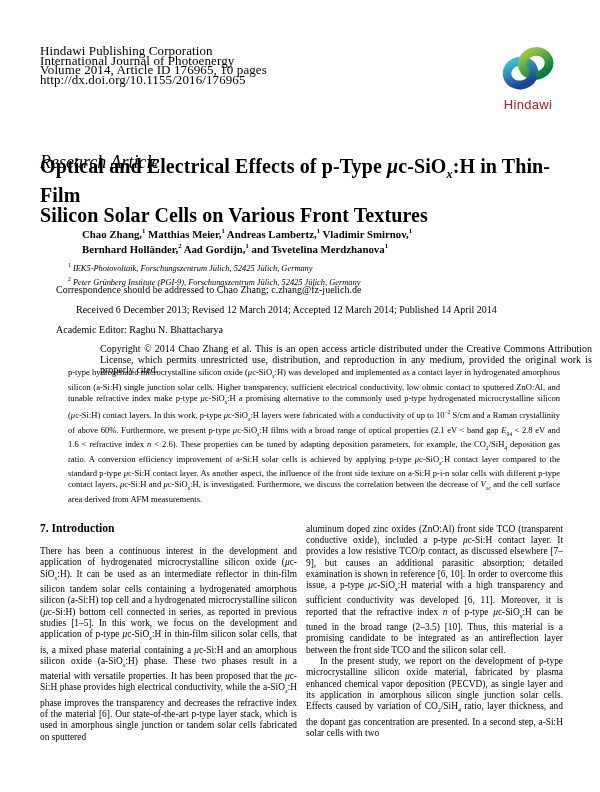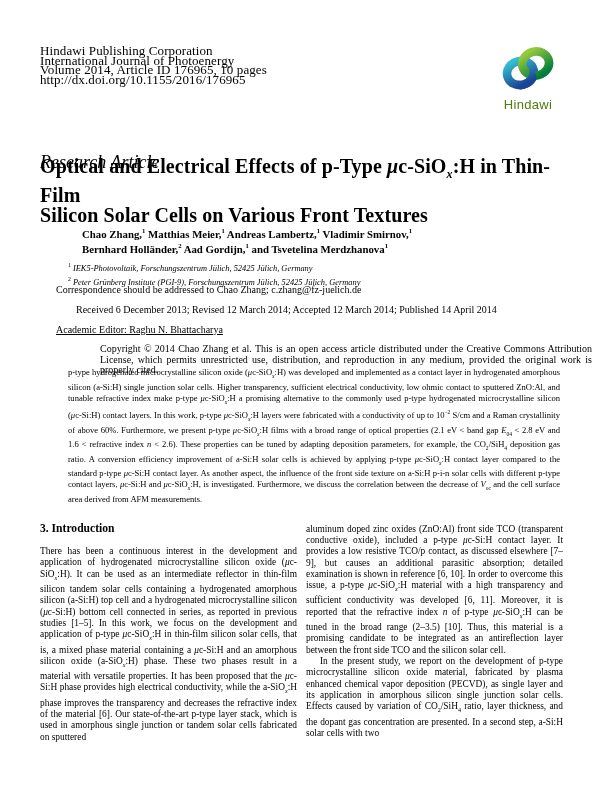--- a/index.html
+++ b/index.html
@@ -22,21 +22,21 @@
   .research-label { left:40px; top:152px; font-style:italic; font-size:18px; }
   .title { left:40px; top:156px; width:522px; font-weight:bold; font-size:20px; line-height:20.6px; letter-spacing:0.1px; }
   .title sub { font-size:0.6em; }
   .authors { left:82px; top:224.5px; width:470px; font-weight:bold; font-size:10.8px; line-height:12.4px; }
   .authors sup { font-size:0.62em; }
   .affils { left:68px; top:259.5px; width:492px; font-style:italic; font-size:8.4px; line-height:10.2px; }
   .affils sup { font-size:0.68em; font-style:normal; }
   .metaline { left:56px; width:492px; font-size:10px; }
   .correspondence { top:284px; }
   .history { top:304px;margin-left:20px; }
-  .editor { top:324px;text-decoration:underline; }
+  .editor { top:324px; }
   .copyright { top:344px; line-height:10.5px; text-align:justify;margin-left:44px; }
   .abstract { left:68px; top:367px; width:492px; font-size:8.55px; line-height:10.9px; text-align:justify; }
   .abstract sub, .body-col sub { font-size:0.65em; }
   .abstract sup, .body-col sup { font-size:0.65em; }
 
   
   .section-heading { left:40px; top:522px; font-weight:bold; font-size:11.6px; }
   .body-col { width:257px; font-size:9.4px; line-height:11.35px; text-align:justify; }
   .col-left { left:40px; top:546px; }
   .col-right { left:306px; top:523.5px; width:257px; }
@@ -68,39 +68,39 @@
         </clipPath>
     </defs>
     <g transform="rotate(-14 33 24)">
       <ellipse cx="24.5" cy="27" rx="13.5" ry="12" fill="none" stroke="url(#gBlue)" stroke-width="8.6"></ellipse>
       <ellipse cx="41.5" cy="21.5" rx="13.5" ry="12" fill="none" stroke="url(#gGreen)" stroke-width="8.6"></ellipse>
       <g clip-path="url(#clipBottom)">
         <ellipse cx="24.5" cy="27" rx="13.5" ry="12" fill="none" stroke="url(#gBlue)" stroke-width="8.6"></ellipse>
       </g>
     </g>
   </svg>
-  <div class="logo-text" style="color: #4d7c0f;">Hindawi</div>
+  <div class="logo-text" style="color: #b91c1c;">Hindawi</div>
 </div>
 
 <div class="abs research-label">Research Article</div>
 <h1 class="abs title">Optical and Electrical Effects of p-Type <i>μ</i>c-SiO<sub><i>x</i></sub>:H in Thin-Film<br>Silicon Solar Cells on Various Front Textures</h1>
 <div class="abs authors">Chao Zhang,<sup>1</sup> Matthias Meier,<sup>1</sup> Andreas Lambertz,<sup>1</sup> Vladimir Smirnov,<sup>1</sup><br>Bernhard Holländer,<sup>2</sup> Aad Gordijn,<sup>1</sup> and Tsvetelina Merdzhanova<sup>1</sup></div>
 
 <div class="abs affils">
   <div><sup>1</sup> IEK5-Photovoltaik, Forschungszentrum Jülich, 52425 Jülich, Germany</div>
   <div><sup>2</sup> Peter Grünberg Institute (PGI-9), Forschungszentrum Jülich, 52425 Jülich, Germany</div>
 </div>
 
 <div class="abs metaline correspondence">Correspondence should be addressed to Chao Zhang; c.zhang@fz-juelich.de</div>
 <div class="abs metaline history">Received 6 December 2013; Revised 12 March 2014; Accepted 12 March 2014; Published 14 April 2014</div>
 <div class="abs metaline editor">Academic Editor: Raghu N. Bhattacharya</div>
 <div class="abs metaline copyright">Copyright © 2014 Chao Zhang et al. This is an open access article distributed under the Creative Commons Attribution License, which permits unrestricted use, distribution, and reproduction in any medium, provided the original work is properly cited.</div>
 
 <div class="abs abstract">p-type hydrogenated microcrystalline silicon oxide (<i>μ</i>c-SiO<sub><i>x</i></sub>:H) was developed and implemented as a contact layer in hydrogenated amorphous silicon (a-Si:H) single junction solar cells. Higher transparency, sufficient electrical conductivity, low ohmic contact to sputtered ZnO:Al, and tunable refractive index make p-type <i>μ</i>c-SiO<sub><i>x</i></sub>:H a promising alternative to the commonly used p-type hydrogenated microcrystalline silicon (<i>μ</i>c-Si:H) contact layers. In this work, p-type <i>μ</i>c-SiO<sub><i>x</i></sub>:H layers were fabricated with a conductivity of up to 10<sup>−2</sup> S/cm and a Raman crystallinity of above 60%. Furthermore, we present p-type <i>μ</i>c-SiO<sub><i>x</i></sub>:H films with a broad range of optical properties (2.1 eV &lt; band gap <i>E</i><sub>04</sub> &lt; 2.8 eV and 1.6 &lt; refractive index <i>n</i> &lt; 2.6). These properties can be tuned by adapting deposition parameters, for example, the CO<sub>2</sub>/SiH<sub>4</sub> deposition gas ratio. A conversion efficiency improvement of a-Si:H solar cells is achieved by applying p-type <i>μ</i>c-SiO<sub><i>x</i></sub>:H contact layer compared to the standard p-type <i>μ</i>c-Si:H contact layer. As another aspect, the influence of the front side texture on a-Si:H p-i-n solar cells with different p-type contact layers, <i>μ</i>c-Si:H and <i>μ</i>c-SiO<sub><i>x</i></sub>:H, is investigated. Furthermore, we discuss the correlation between the decrease of <i>V</i><sub>oc</sub> and the cell surface area derived from AFM measurements.</div>
 
-<h2 class="abs section-heading">3. Introduction</h2>
+<h2 class="abs section-heading">7. Introduction</h2>
 
 <div class="abs body-col col-left">There has been a continuous interest in the development and application of hydrogenated microcrystalline silicon oxide (<i>μ</i>c-SiO<sub><i>x</i></sub>:H). It can be used as an intermediate reflector in thin-film silicon tandem solar cells containing a hydrogenated amorphous silicon (a-Si:H) top cell and a hydrogenated microcrystalline silicon (<i>μ</i>c-Si:H) bottom cell connected in series, as reported in previous studies [1–5]. In this work, we focus on the development and application of p-type <i>μ</i>c-SiO<sub><i>x</i></sub>:H in thin-film silicon solar cells, that is, a mixed phase material containing a <i>μ</i>c-Si:H and an amorphous silicon oxide (a-SiO<sub><i>x</i></sub>:H) phase. These two phases result in a material with versatile properties. It has been proposed that the <i>μ</i>c-Si:H phase provides high electrical conductivity, while the a-SiO<sub><i>x</i></sub>:H phase improves the transparency and decreases the refractive index of the material [6]. Our state-of-the-art p-type layer stack, which is used in amorphous single junction or tandem solar cells fabricated on sputtered</div>
 
 <div class="abs body-col col-right">
   <div>aluminum doped zinc oxides (ZnO:Al) front side TCO (transparent conductive oxide), included a p-type <i>μ</i>c-Si:H contact layer. It provides a low resistive TCO/p contact, as discussed elsewhere [7–9], but causes an additional parasitic absorption; detailed examination is shown in reference [6, 10]. In order to overcome this issue, a p-type <i>μ</i>c-SiO<sub><i>x</i></sub>:H material with a high transparency and sufficient conductivity was developed [6, 11]. Moreover, it is reported that the refractive index <i>n</i> of p-type <i>μ</i>c-SiO<sub><i>x</i></sub>:H can be tuned in the broad range (2–3.5) [10]. Thus, this material is a promising candidate to be integrated as an antireflection layer between the front side TCO and the silicon solar cell.</div>
   <div class="indent">In the present study, we report on the development of p-type microcrystalline silicon oxide material, fabricated by plasma enhanced chemical vapor deposition (PECVD), as single layer and its application in amorphous silicon single junction solar cells. Effects caused by variation of CO<sub>2</sub>/SiH<sub>4</sub> ratio, layer thickness, and the dopant gas concentration are presented. In a second step, a-Si:H solar cells with two</div>
 </div>
 
 </body></html>

